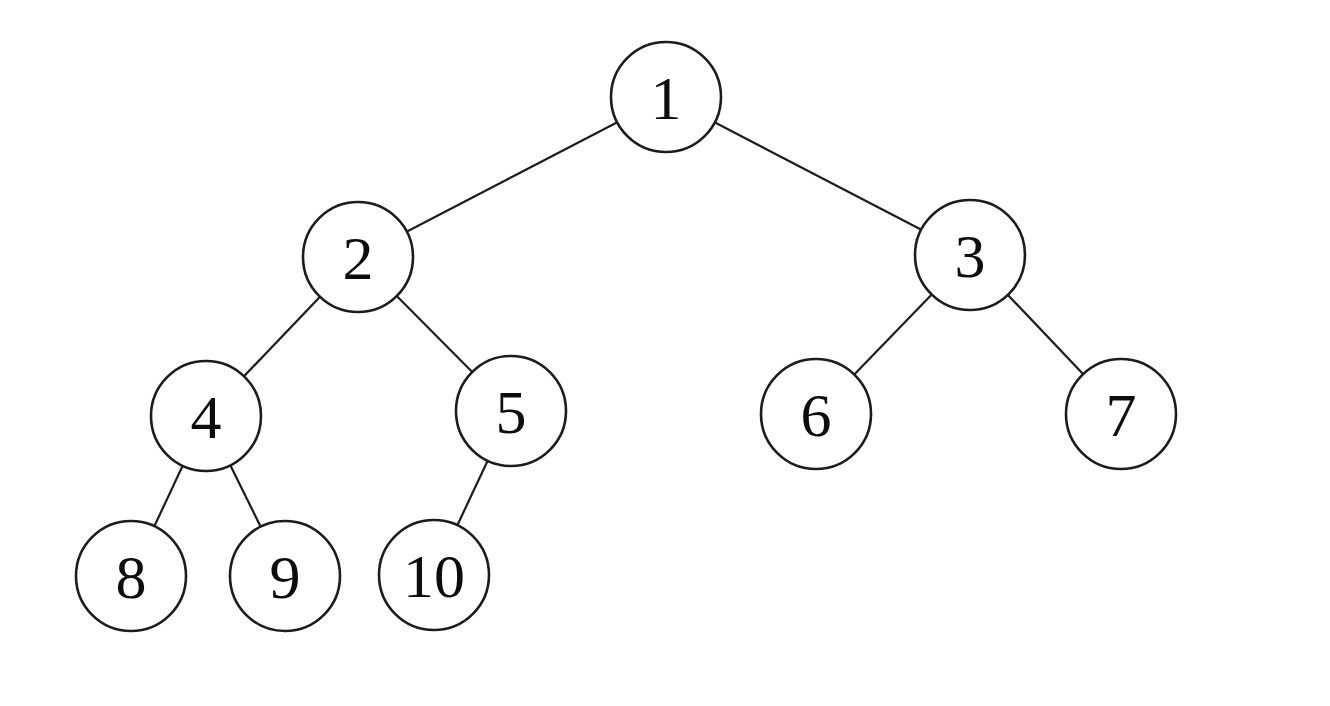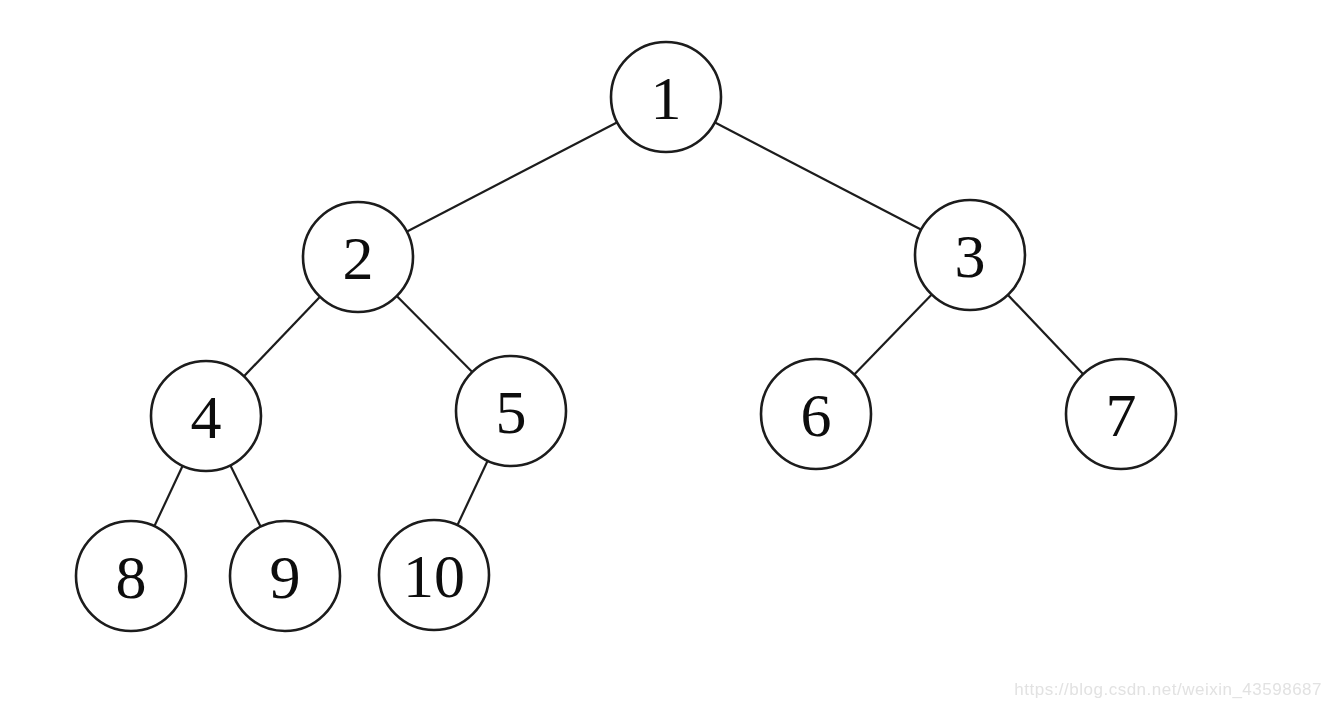--- a/index.html
+++ b/index.html
@@ -100,14 +100,13 @@
         <g>
           <circle cx="285" cy="576" r="55"></circle>
           <text x="285" y="576" dy="0.36em">9</text>
         </g>
         <g>
           <circle cx="434" cy="575" r="55"></circle>
           <text x="434" y="575" dy="0.36em">10</text>
         </g>
       </g>
   </svg>
-  <div class="watermark" title="https://blog.csdn.net/weixin_43598687" style="color: rgb(226, 226, 226);">https://blog.csdn.net/weixin_43598687</div>
 </div>
 
 </body></html>

